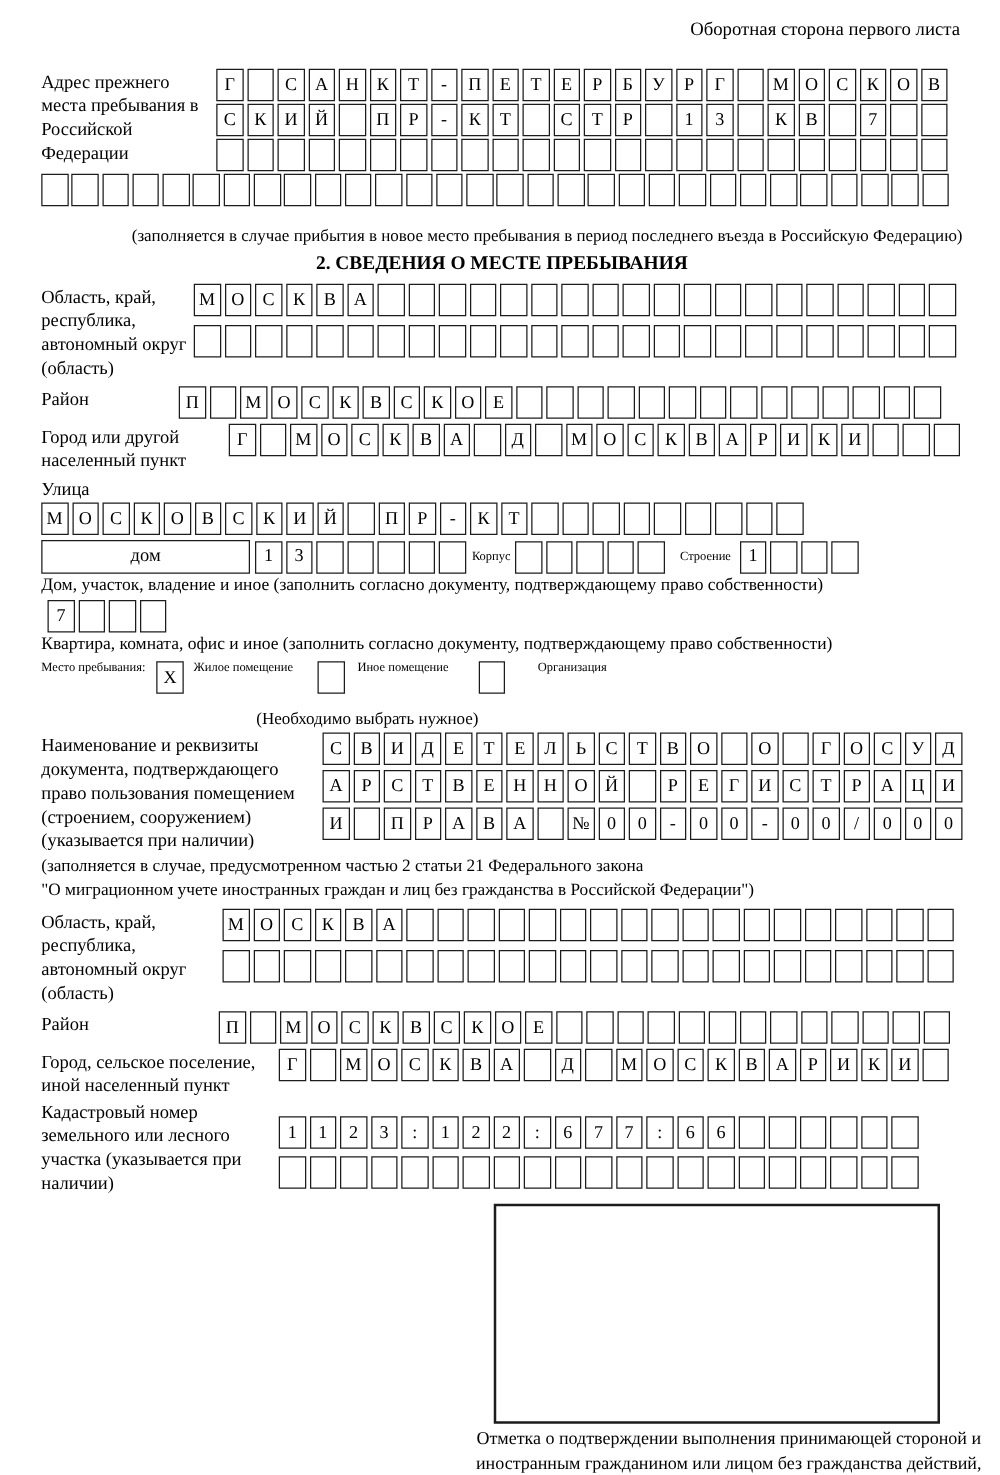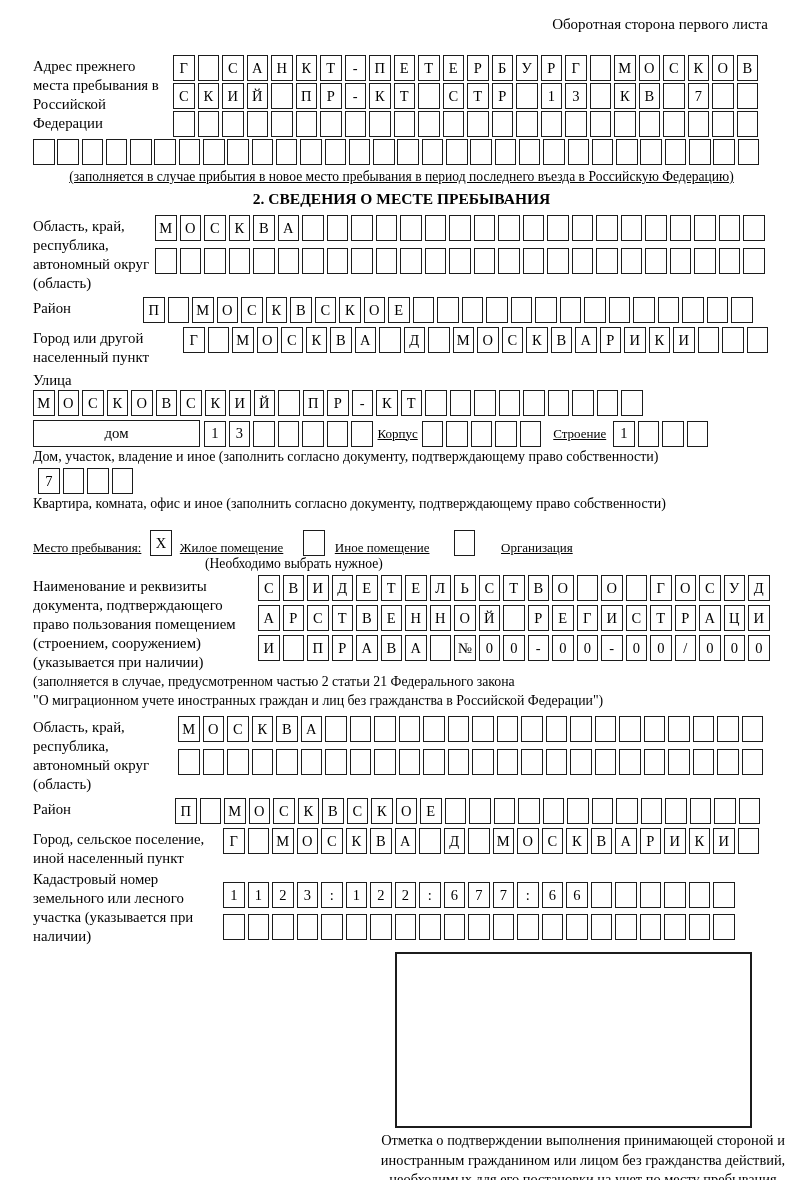--- a/index.html
+++ b/index.html
@@ -19,32 +19,32 @@
   .cellrow { display:flex; flex-wrap:nowrap; }
   .cell {
     flex:0 0 auto; width:21.5px; height:26px;
     border:1.6px solid #1c1c1c; margin-right:3px;
     display:flex; align-items:center; justify-content:center;
     font-size:14.5px; line-height:1;
   }
   .tight .cell { margin-right:2.8px; }
   .mb2 { margin-bottom:2px; }
 
-  .note-c { text-align:center; font-size:13.6px; margin-top:4px;text-decoration:underline; }
+  .note-c { text-align:right; font-size:13.6px; margin-top:16px; }
   .note-l { font-size:14px; margin-top:2px; margin-bottom:3px; }
   .sec-title { text-align:center; font-weight:bold; font-size:15.5px; margin:5px 0 7px 0; }
 
   .typebox {
     flex:0 0 auto; height:27px; border:1.6px solid #1c1c1c;
     display:flex; align-items:center; justify-content:center; font-size:14.8px;
   }
   .house-row { display:flex; align-items:center; margin-top:4px; }
-  .inline-lbl { font-size:13px; flex:0 0 auto;text-decoration:underline; }
-
-  .chk-row { display:flex; align-items:flex-end; margin-top:18px; }
+  .inline-lbl { font-size:10px; flex:0 0 auto; }
+
+  .chk-row { display:flex; align-items:flex-start; margin-top:5px; }
   .chk-row .cell { margin-right:0; }
 
   .doc-block { margin-top:3px; }
   .doc-block .cellrow { margin-bottom:4px; }
 
   .fact-note { font-size:13.8px; line-height:19px; }
 
   .cad-rows { padding-top:14px; }
 
   .mark-wrap { margin-left:330px; width:440px; margin-top:6px; }
@@ -370,21 +370,21 @@
 
   <div class="chk-row">
     <div class="inline-lbl" style="margin-right:9px;">Место пребывания:</div>
     <div class="cell">X</div>
     <div class="inline-lbl" style="margin:0 20px 0 8px;">Жилое помещение</div>
     <div class="cell"></div>
     <div class="inline-lbl" style="margin:0 24px 0 10px;">Иное помещение</div>
     <div class="cell"></div>
     <div class="inline-lbl" style="margin-left:26px;">Организация</div>
   </div>
-  <div style="margin-left:172px; font-size:13.6px; margin-top:0;">(Необходимо выбрать нужное)</div>
+  <div style="margin-left:172px; font-size:13.6px; margin-top:12px;">(Необходимо выбрать нужное)</div>
 
   <div class="frow doc-block">
     <div class="lbl" style="width:225px;">Наименование и реквизиты документа, подтверждающего право пользования помещением (строением, сооружением) (указывается при наличии)</div>
     <div>
       <div class="cellrow">
           <span class="cell">С</span>
           <span class="cell">В</span>
           <span class="cell">И</span>
           <span class="cell">Д</span>
           <span class="cell">Е</span>

